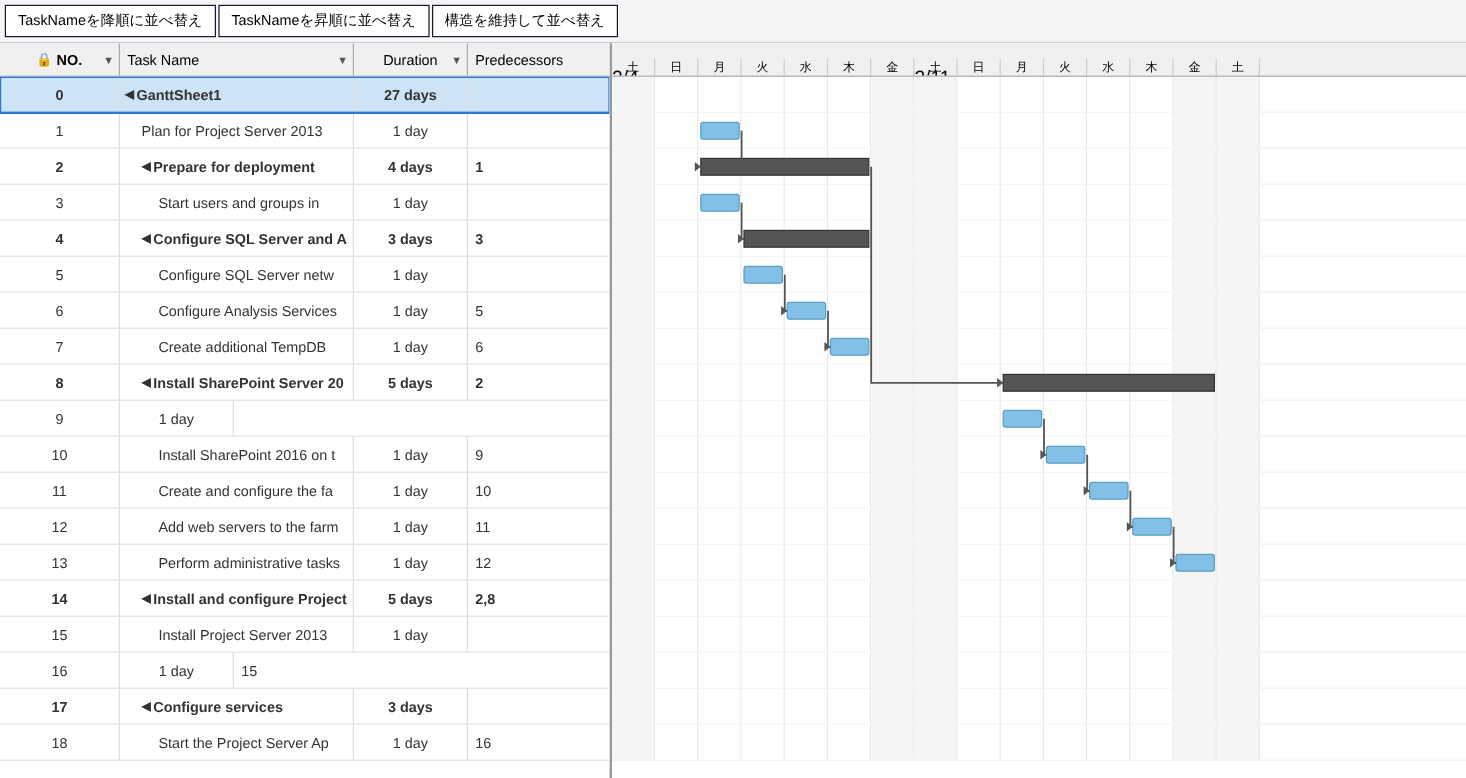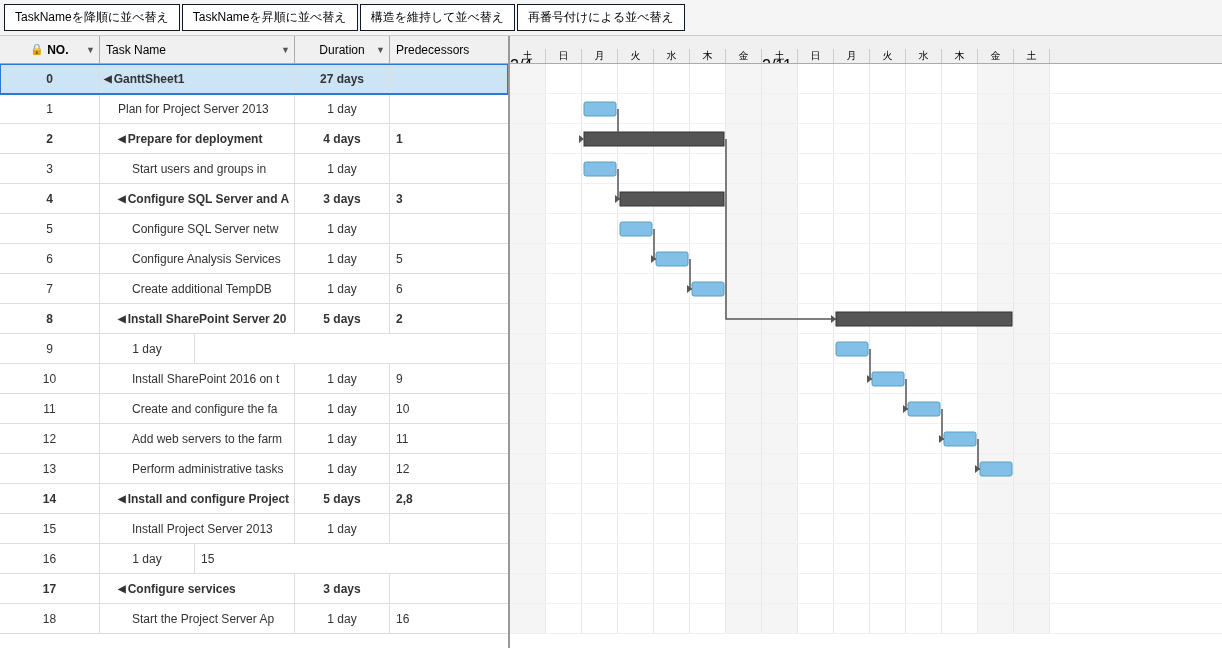--- a/index.html
+++ b/index.html
@@ -233,21 +233,20 @@
     .gantt-cell.weekend { background: #f5f5f5; }
     .gantt-cell.weekday { background: #fff; }
   </style>
 </head>
 <body>
 
 <div class="toolbar">
 <button class="toolbar-btn">TaskNameを降順に並べ替え</button>
     <button class="toolbar-btn">TaskNameを昇順に並べ替え</button>
     <button class="toolbar-btn">構造を維持して並べ替え</button>
-    <button class="toolbar-btn">再番号付けによる並べ替え</button>
   </div>
 
 <div class="main-container">
 
   <div class="grid-panel">
     <div class="grid-header">
       <div class="col-no">
         <span class="lock-icon">🔒</span>
         <span>NO.</span>
         <span class="sort-arrow">▼</span>

